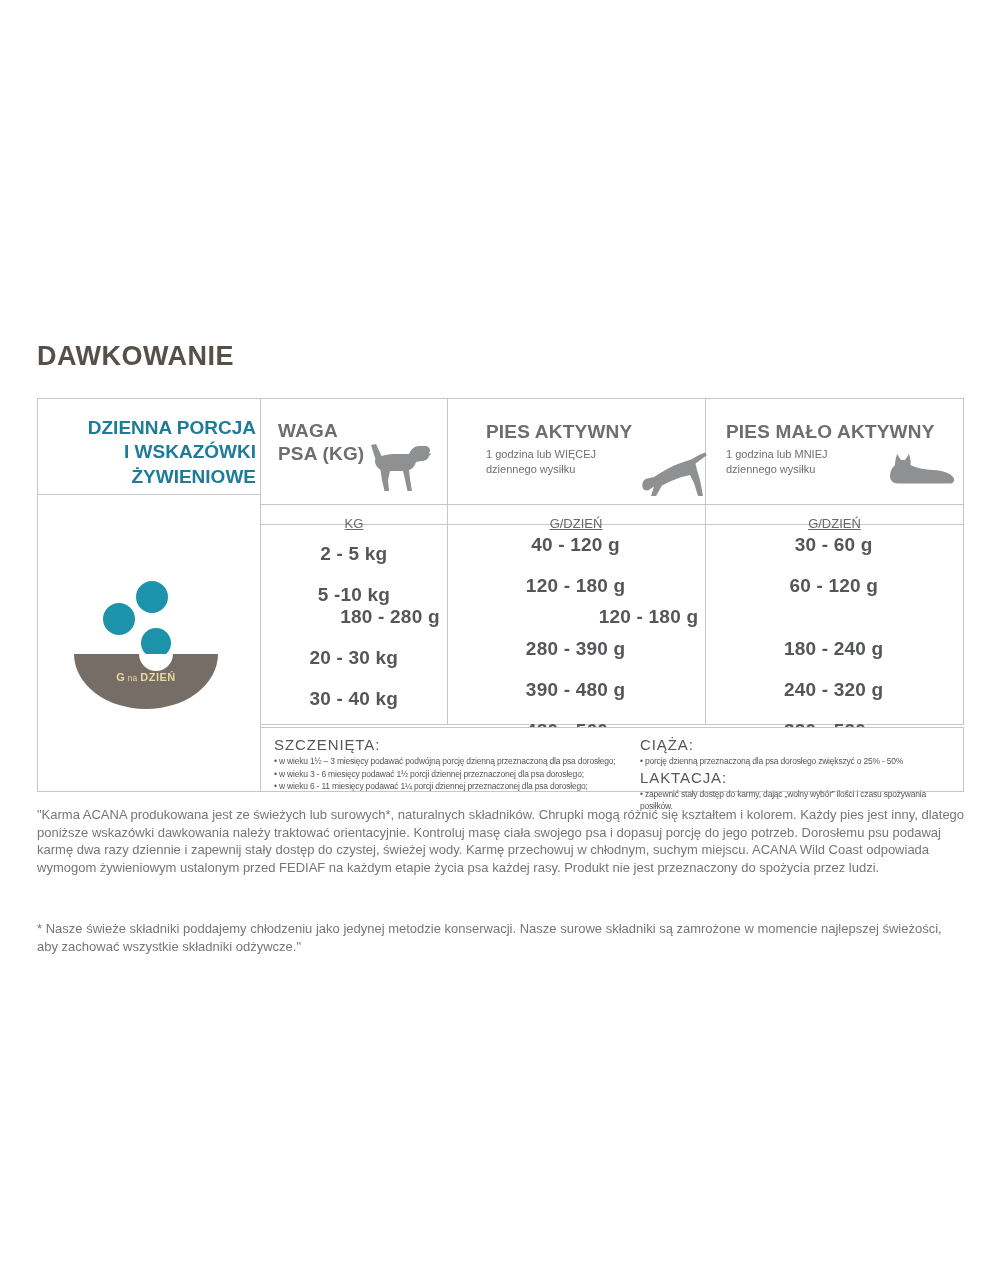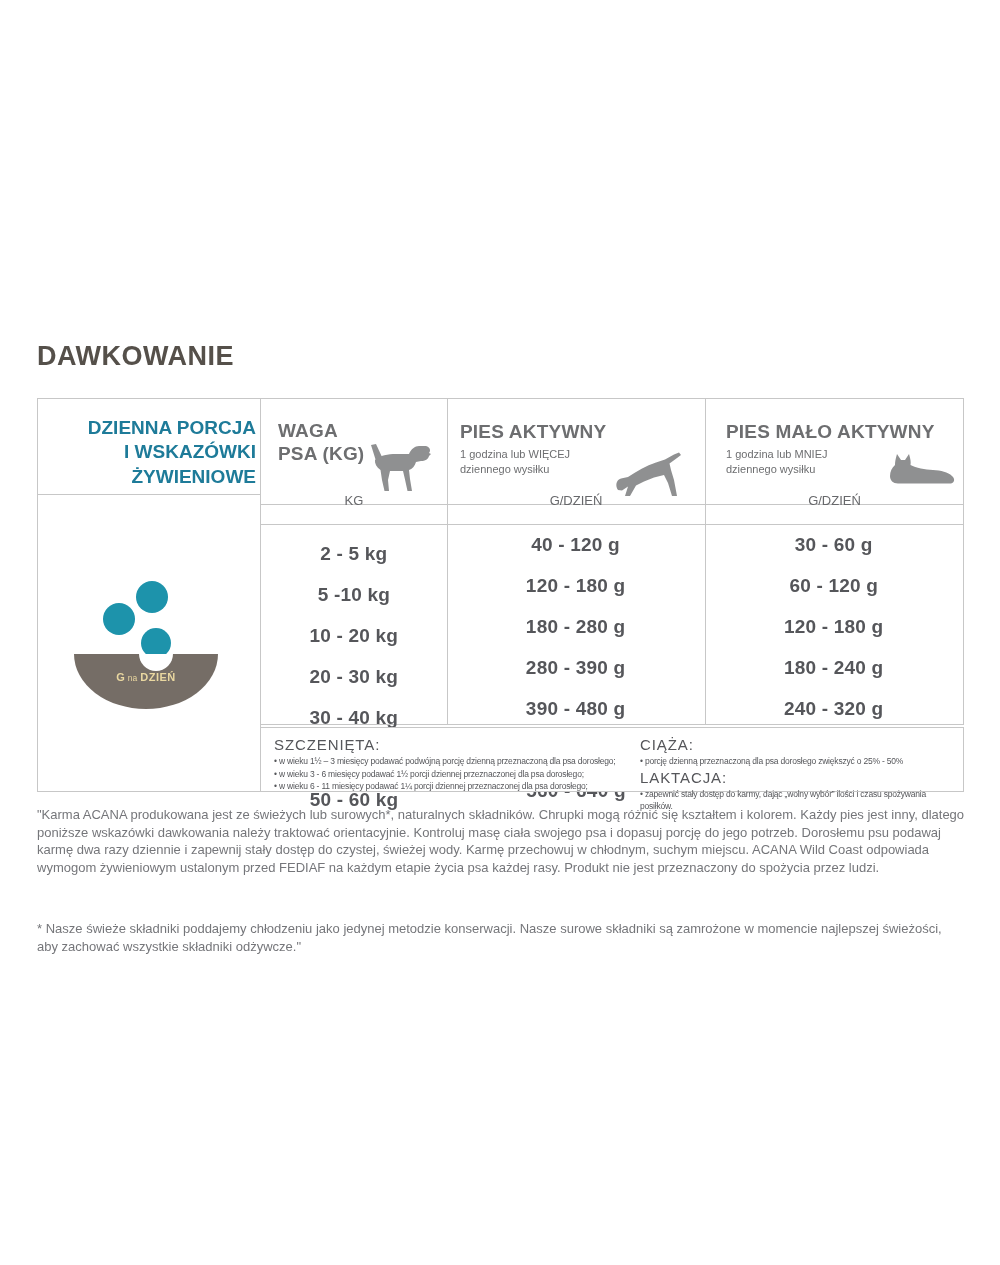--- a/index.html
+++ b/index.html
@@ -25,22 +25,22 @@
   
   #main-table{
     left:261px;top:398px;width:703px;height:327px;box-sizing:border-box;
     border:1px solid #c7c7c7;border-left:none;background:#fff;
   }
   #main-table .vline{position:absolute;top:0;bottom:0;width:1px;background:#c7c7c7;}
   #main-table .hline{position:absolute;left:0;right:0;height:1px;background:#c7c7c7;}
   .head-cell{position:absolute;top:0;height:105px;box-sizing:border-box;}
   .head-title{font-size:19px;font-weight:bold;color:#6d6e70;letter-spacing:0.2px;white-space:pre-line;line-height:1.22;}
   .head-sub{font-size:11px;color:#6d6e70;white-space:pre-line;line-height:1.35;margin-top:3px;}
-  .unit-cell{position:absolute;top:92px;height:20px;line-height:20px;text-align:center;
-    font-size:13px;color:#67686b;}
+  .unit-cell{position:absolute;top:115px;height:20px;line-height:20px;text-align:center;
+    font-size:13px;color:#67686b;text-decoration:underline;}
   #data-rows{position:absolute;left:0;right:0;top:125px;bottom:0;display:flex;flex-direction:column;}
   .data-row{flex:1;display:flex;}
   .data-row .cell{display:flex;align-items:center;justify-content:center;
     font-size:19px;font-weight:bold;color:#55565a;letter-spacing:0.2px;}
   .cell.c-weight{width:186px;margin-top:19px;}
   .cell.c-active{width:258px;}
   .cell.c-low{width:259px;}
   
   #notes-box{
     left:261px;top:727px;width:703px;height:65px;box-sizing:border-box;
@@ -91,21 +91,21 @@
 
   <div class="head-cell" style="left:0;width:186px;">
     <div class="head-title" style="position:absolute;left:17px;top:20px;">WAGA
 PSA (KG)</div>
     <svg style="position:absolute;left:104px;top:45px;" width="76" height="50" viewBox="0 0 76 50">
       <path fill="#8f9091" d="M6,1 L11,0 L17,13 L11,17 Z"></path>
       <path fill="#8f9091" d="M10,16 C15,11.5 23,10 31,10 L44,10 C46,5 50,2 54,2 L61,2 C65,3 66,6.5 64,9 L66,10 L64,12 C63.5,15 60,17 56,17 L51,18 C50,22 47,25 44,26 L45,35 L47,47 L42.5,47 L40,35.5 L38,27 L25,27 L23,36 L24,47 L19.5,47 L17,36 L15.5,26 C11.5,23 9.5,19.5 10,16 Z"></path>
     </svg>
   </div>
 
-  <div class="head-cell" style="left:174px;width:258px;padding-left:28px;">
+  <div class="head-cell" style="left:200px;width:258px;padding-left:28px;">
     <div class="head-title" style="position:absolute;left:25px;top:21px;">PIES AKTYWNY</div>
     <div class="head-sub" style="position:absolute;left:25px;top:45px;">1 godzina lub WIĘCEJ
 dziennego wysiłku</div>
     <svg style="position:absolute;left:180px;top:53px;" width="74" height="50" viewBox="0 0 74 50">
       <path fill="#8f9091" d="M3,38 C0,34 1,28 6,26.5 L13,25 C22,19 31,13.5 41,10.5 L50,7.5 L59,2.5 L64,0.5 L66,3 L60,7.5 L54.5,11.5 L56,18 L59,28 L62,44 L57,44 L53,31 L49,23 L39,25.5 L29,29.5 L21,33.5 L15,44 L10,44 L13,34.5 L7,38.5 Z"></path>
     </svg>
   </div>
 
   <div class="head-cell" style="left:444px;width:259px;">
     <div class="head-title" style="position:absolute;left:21px;top:21px;">PIES MAŁO AKTYWNY</div>
@@ -125,21 +125,20 @@
       <div class="cell c-weight">2 - 5 kg</div>
       <div class="cell c-active">40 - 120 g</div>
       <div class="cell c-low">30 - 60 g</div>
     </div>
     <div class="data-row">
       <div class="cell c-weight">5 -10 kg</div>
       <div class="cell c-active">120 - 180 g</div>
       <div class="cell c-low">60 - 120 g</div>
     </div>
     <div class="data-row">
-      <div class="cell c-weight">10 - 20 kg</div>
       <div class="cell c-active">180 - 280 g</div>
       <div class="cell c-low">120 - 180 g</div>
     </div>
     <div class="data-row">
       <div class="cell c-weight">20 - 30 kg</div>
       <div class="cell c-active">280 - 390 g</div>
       <div class="cell c-low">180 - 240 g</div>
     </div>
     <div class="data-row">
       <div class="cell c-weight">30 - 40 kg</div>

